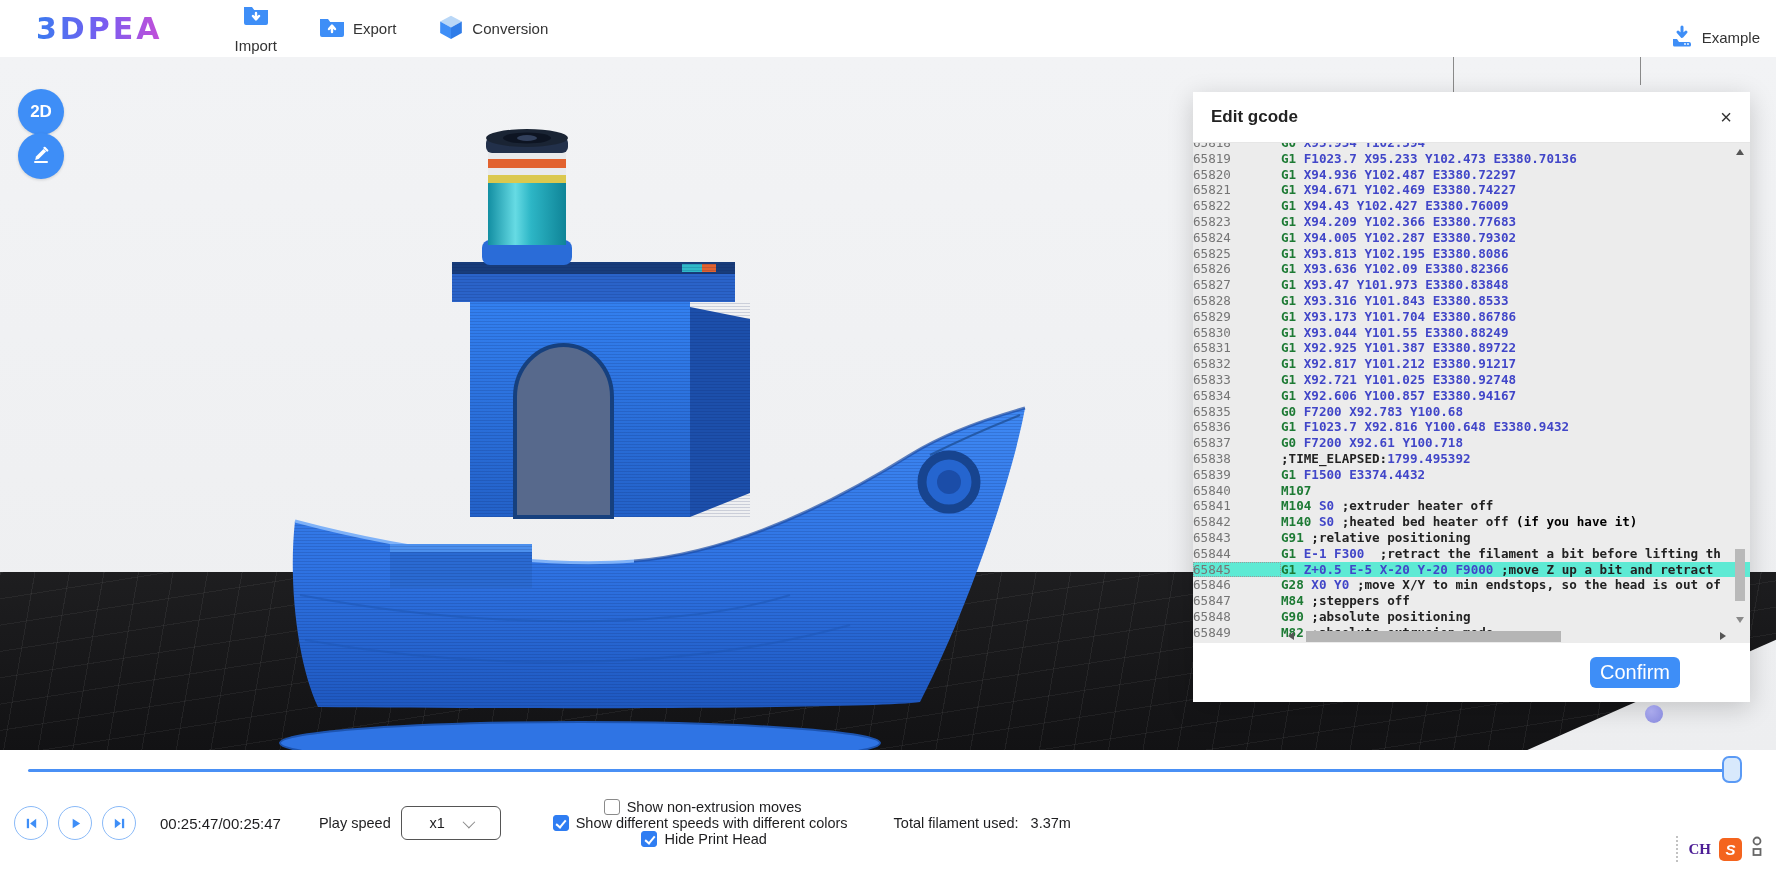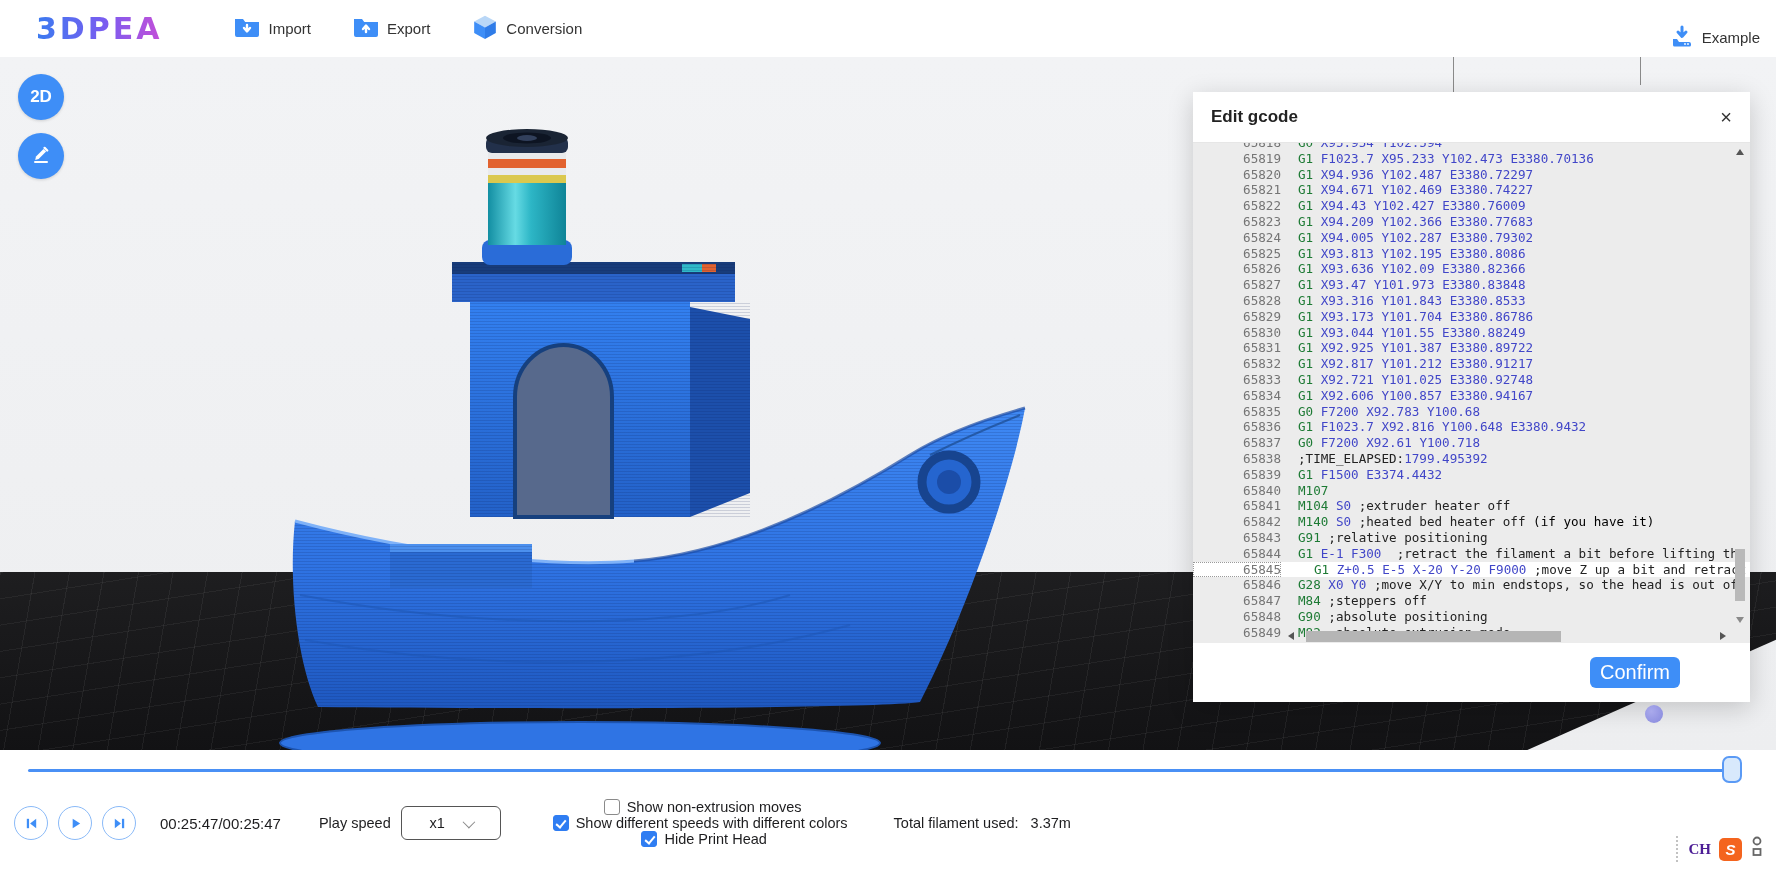--- a/index.html
+++ b/index.html
@@ -7,21 +7,21 @@
        font-family:"Liberation Sans", sans-serif;color:#222;background:#fff;}
 
   
   .topbar{position:absolute;left:0;top:0;width:1776px;height:57px;background:#fff;
           border-bottom:1px solid #e3e3e3;display:flex;align-items:center;}
   .logo{margin-left:36px;font-size:30px;font-weight:bold;letter-spacing:3px;
         font-family:"DejaVu Sans", sans-serif;
         background:linear-gradient(90deg,#3a7bf0,#7a5cf0 55%,#c44fd8);
         -webkit-background-clip:text;background-clip:text;color:transparent;}
   .tb-btn{display:flex;align-items:center;gap:8px;font-size:15px;color:#333;cursor:pointer;}
-  .tb-import{margin-left:72px;}
+  .tb-import{margin-left:72px;flex-direction:column;}
   .tb-export{margin-left:42px;}
   .tb-conversion{margin-left:42px;}
   .tb-example{position:absolute;right:16px;top:24px;}
 
   
   .viewport{position:absolute;left:0;top:57px;width:1776px;height:693px;
             background:linear-gradient(#f2f3f5,#edeef0);overflow:hidden;}
   .ground{position:absolute;left:0;top:515px;width:1776px;height:178px;
           background:
             repeating-linear-gradient(100deg, rgba(255,255,255,.06) 0 1px, transparent 1px 34px),
@@ -29,39 +29,39 @@
             linear-gradient(#1e1e20,#121214);
           clip-path:polygon(0 0,100% 0,100% 38%,86% 100%,0 100%);}
   .boat{position:absolute;left:230px;top:68px;}
   .vline{position:absolute;width:1px;background:#8a8a8a;}
   .vline1{left:1453px;top:0;height:46px;}
   .vline2{left:1640px;top:0;height:28px;}
 
   .round-btn{position:absolute;left:18px;width:46px;height:46px;border-radius:50%;
              background:#3e8ef7;display:flex;align-items:center;justify-content:center;
              color:#fff;font-weight:bold;font-size:17px;cursor:pointer;box-shadow:0 1px 3px rgba(0,0,0,.15);}
-  .btn-2d{top:17px;text-align:right;}
+  .btn-2d{top:32px;text-align:right;}
   .btn-edit{top:76px;}
 
   
   .dialog{position:absolute;left:1193px;top:35px;width:557px;height:610px;background:#fff;
           border-radius:0;box-shadow:0 6px 24px rgba(0,0,0,.18);z-index:5;}
   .dlg-header{height:50px;display:flex;align-items:center;justify-content:space-between;
               padding:0 18px;border-bottom:1px solid #e6e6e6;}
   .dlg-title{font-size:17px;font-weight:600;color:#222;}
   .dlg-close{font-size:20px;color:#333;cursor:pointer;line-height:1;}
   .dlg-body{position:relative;height:500px;background:#ececec;overflow:hidden;
             border-radius:0 0 0 0;}
   .grow{display:flex;height:15.8px;line-height:15.8px;
         font-family:"DejaVu Sans Mono", monospace;font-size:12.6px;white-space:pre;}
   .grow:first-child{margin-top:-8px;}
-  .grow.sel{background:#ffffff;gap:16px;}
+  .grow.sel{background:#5eead4;}
   .grow.sel .ln{outline:1px dotted #9a9a9a;outline-offset:-1px;}
-  .ln{display:inline-block;width:88px;text-align:right;color:#757575;flex:none;}
-  .code{margin-left:17px;color:#222;}
+  .ln{display:inline-block;width:88px;text-align:left;color:#757575;flex:none;}
+  .code{color:#222;font-weight:bold;}
   .c-cmd{color:#1d7a34;}
   .c-par{color:#4146c8;}
   .c-com{color:#222;}
   .c-dim{color:#000000;}
 
   .vscroll{position:absolute;right:2px;top:2px;bottom:18px;width:15px;}
   .vthumb{position:absolute;left:2px;bottom:24px;width:10px;height:52px;background:#b9b9b9;}
   .tri-up{position:absolute;top:4px;left:3px;width:0;height:0;
           border-left:4px solid transparent;border-right:4px solid transparent;border-bottom:6px solid #555;}
   .tri-down{position:absolute;bottom:2px;left:3px;width:0;height:0;

